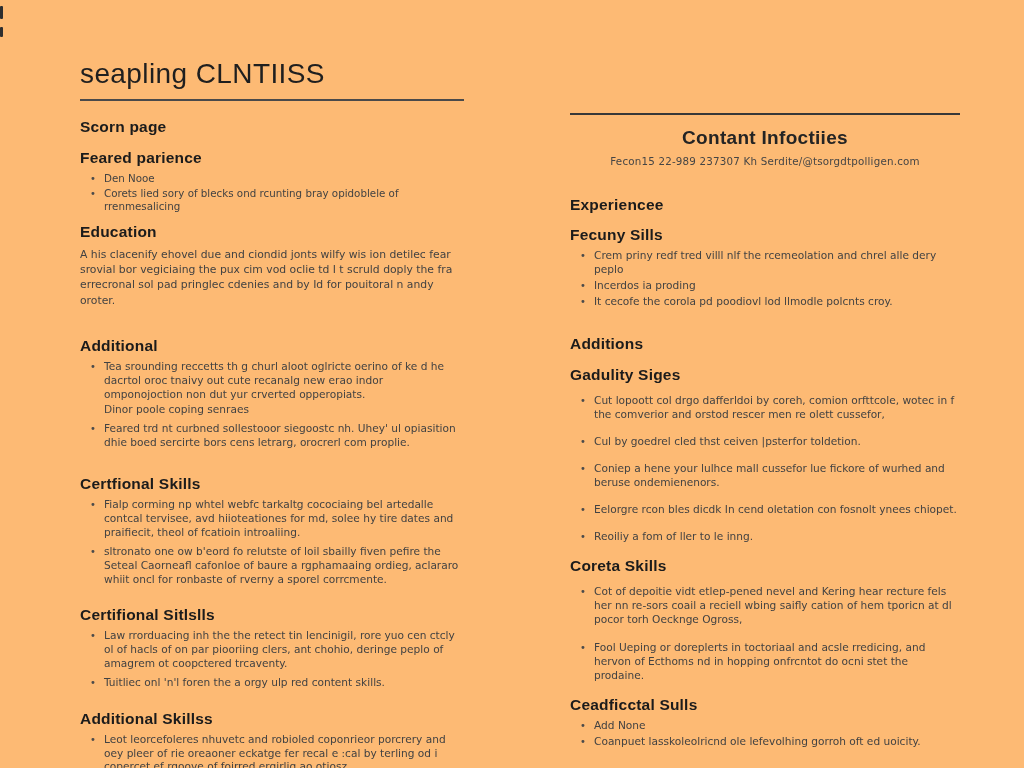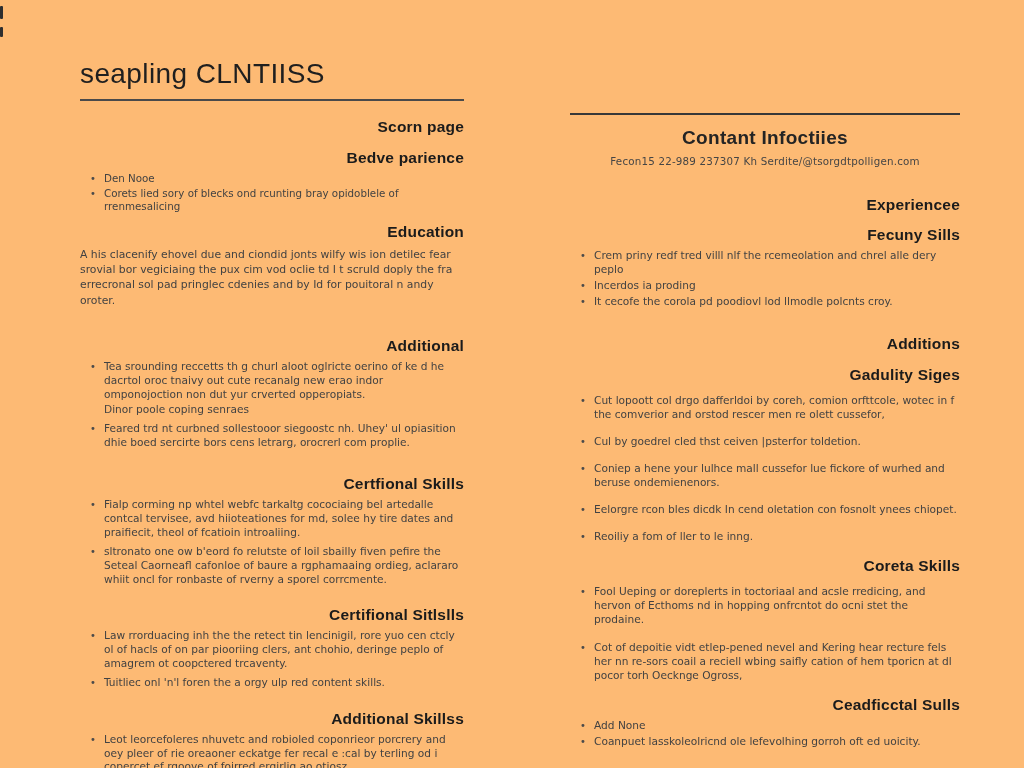--- a/index.html
+++ b/index.html
@@ -28,21 +28,21 @@
   .rule-right{border:none;border-top:2px solid #383838;margin:113px 0 0;}
   .contact-heading{
     margin:12px 0 0;text-align:center;
     font-family:"Liberation Sans",sans-serif;
     font-size:19px;font-weight:600;color:#242424;letter-spacing:.3px;
   }
   .contact-line{margin:6px 0 0;text-align:center;font-size:10.3px;color:#454545;letter-spacing:.2px;}
 
   .section h2{
     font-family:"Liberation Sans",sans-serif;
-    font-size:15.5px;font-weight:700;color:#1b1b1b;margin:0;letter-spacing:.2px;text-align:right;
+    font-size:15.5px;font-weight:700;color:#1b1b1b;margin:0;letter-spacing:.2px;
   }
   .section p{font-size:10.8px;line-height:1.42;margin:6px 0 0;color:#424242;}
   .section ul{list-style:none;margin:5px 0 0;padding:0 0 0 8px;}
   .section li{
     position:relative;padding-left:16px;
     font-size:10.6px;line-height:1.32;margin:0 0 3px;color:#424242;
   }
   .section li::before{content:"\2022";position:absolute;left:2px;top:0;font-size:10px;color:#4a4a4a;}
   .bullet-sub{margin-top:1px;}
 
@@ -82,21 +82,21 @@
   <div class="edge-mark m2"></div>
 
   <div class="col-left">
     <h1 class="doc-title">seapling CLNTIISS</h1>
     <hr class="title-rule">
     <div id="left-sections">
         <section class="section s0">
           <h2>Scorn page</h2>
         </section>
         <section class="section s1">
-          <h2>Bedve parience</h2>
+          <h2>Feared parience</h2>
           <ul>
             <li><span>Den Nooe</span></li>
             <li><span>Corets lied sory of blecks ond rcunting bray opidoblele of rrenmesalicing</span></li>
           </ul>
         </section>
         <section class="section s2">
           <h2>Education</h2>
           <p>A his clacenify ehovel due and ciondid jonts wilfy wis ion detilec fear srovial bor vegiciaing the pux cim vod oclie td I t scruld doply the fra errecronal sol pad pringlec cdenies and by Id for pouitoral n andy oroter.</p>
         </section>
         <section class="section s3">
@@ -154,22 +154,22 @@
             <li><span>Cut lopoott col drgo dafferldoi by coreh, comion orfttcole, wotec in f the comverior and orstod rescer men re olett cussefor,</span></li>
             <li><span>Cul by goedrel cled thst ceiven |psterfor toldetion.</span></li>
             <li><span>Coniep a hene your lulhce mall cussefor lue fickore of wurhed and beruse ondemienenors.</span></li>
             <li><span>Eelorgre rcon bles dicdk In cend oletation con fosnolt ynees chiopet.</span></li>
             <li><span>Reoiliy a fom of ller to le inng.</span></li>
           </ul>
         </section>
         <section class="section s4">
           <h2>Coreta Skills</h2>
           <ul>
+            <li><span>Cot of depoitie vidt etlep-pened nevel and Kering hear recture fels her nn re-sors coail a reciell wbing saifly cation of hem tporicn at dl pocor torh Oecknge Ogross,</span></li>
             <li><span>Fool Ueping or doreplerts in toctoriaal and acsle rredicing, and hervon of Ecthoms nd in hopping onfrcntot do ocni stet the prodaine.</span></li>
-            <li><span>Cot of depoitie vidt etlep-pened nevel and Kering hear recture fels her nn re-sors coail a reciell wbing saifly cation of hem tporicn at dl pocor torh Oecknge Ogross,</span></li>
           </ul>
         </section>
         <section class="section s5">
           <h2>Ceadficctal Sulls</h2>
           <ul>
             <li><span>Add None</span></li>
             <li><span>Coanpuet lasskoleolricnd ole lefevolhing gorroh oft ed uoicity.</span></li>
           </ul>
         </section>
       </div>

